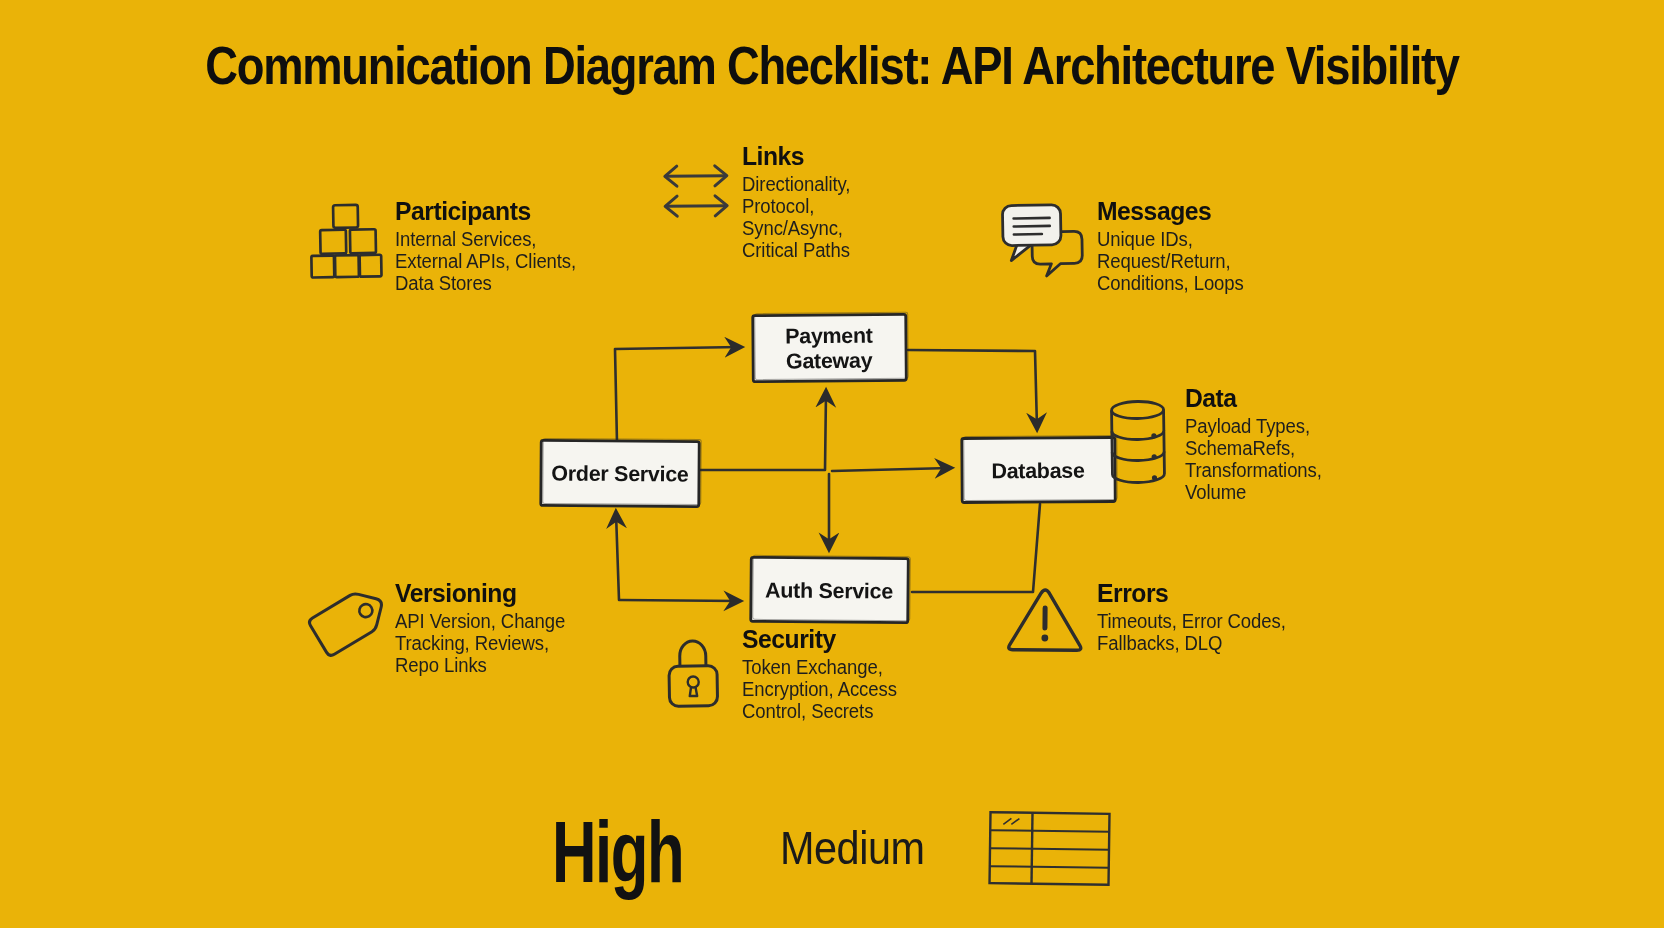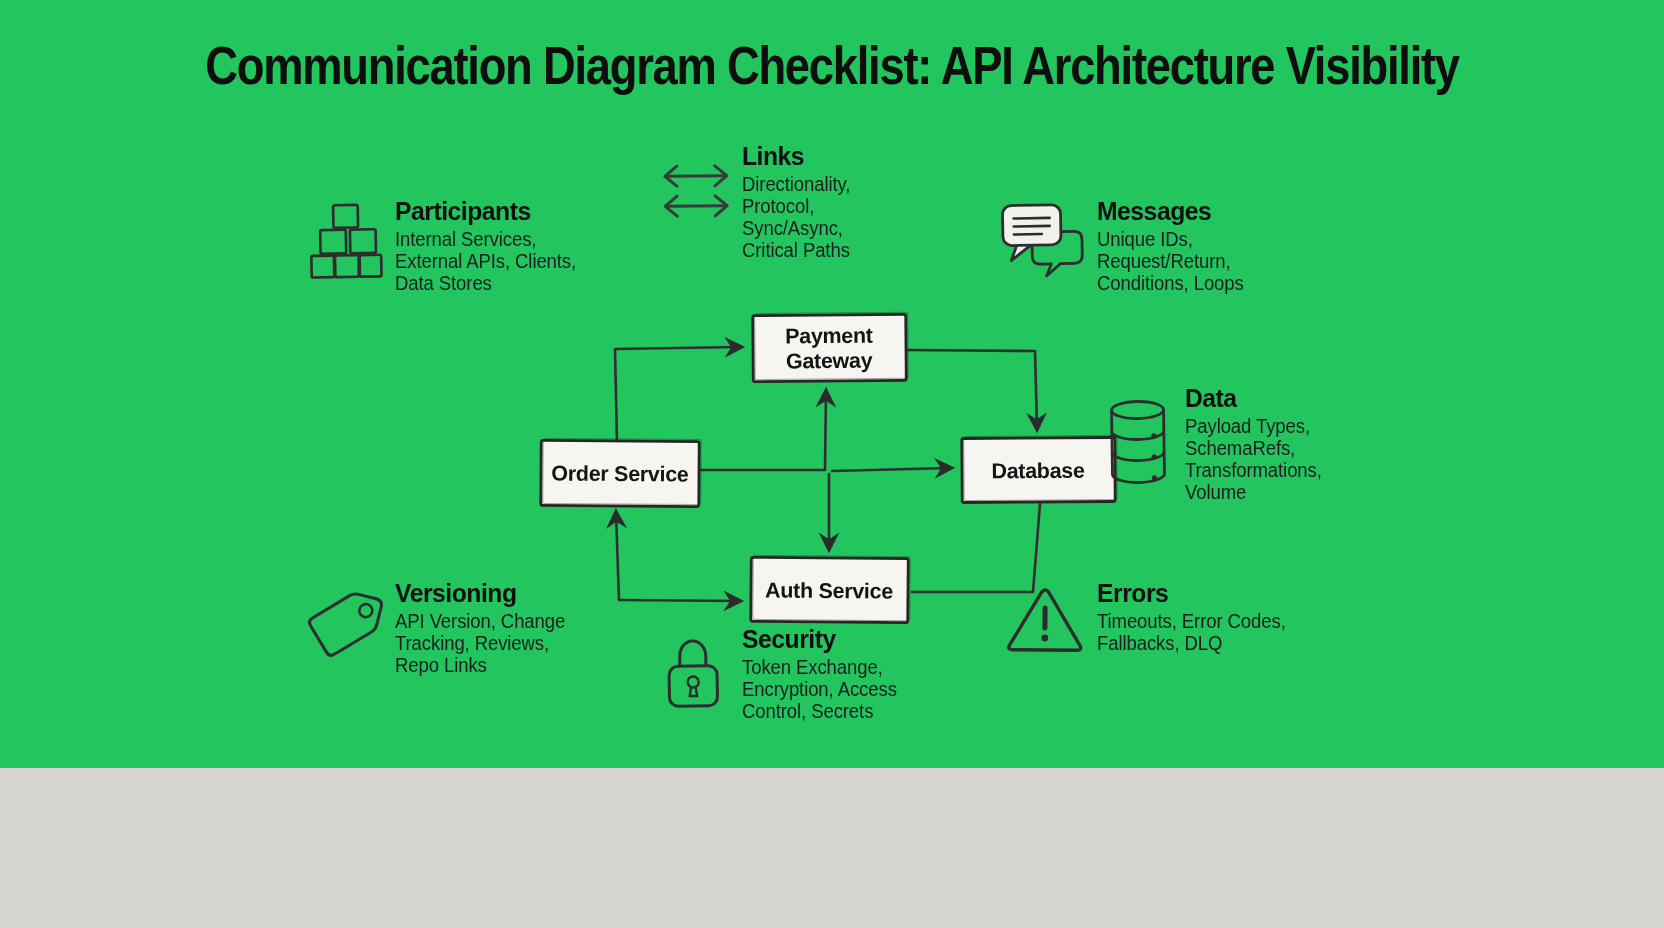--- a/index.html
+++ b/index.html
@@ -1,18 +1,18 @@
 <!DOCTYPE html>
 <html><head>
 <meta charset="utf-8">
 <style>
   html,body{margin:0;padding:0;background:#d8d6d0;}
   .canvas{
-    position:relative;width:1664px;height:768px;overflow:hidden;
-    background:#22c55e;
+    position:relative;width:1664px;height:928px;overflow:hidden;
+    background:#eab308;
     font-family:"Liberation Sans","DejaVu Sans",sans-serif;
     color:#1c1c1c;
   }
   .page-title{
     position:absolute;left:0;right:0;top:34px;margin:0;text-align:center;
     font-size:54px;font-weight:bold;letter-spacing:-1.5px;color:#0e0e0e;
     transform:scaleX(0.84);transform-origin:center top;white-space:nowrap;
   }
   .icon{position:absolute;}
   .item-text{position:absolute;transform:scaleX(0.95);transform-origin:left top;white-space:nowrap;}

